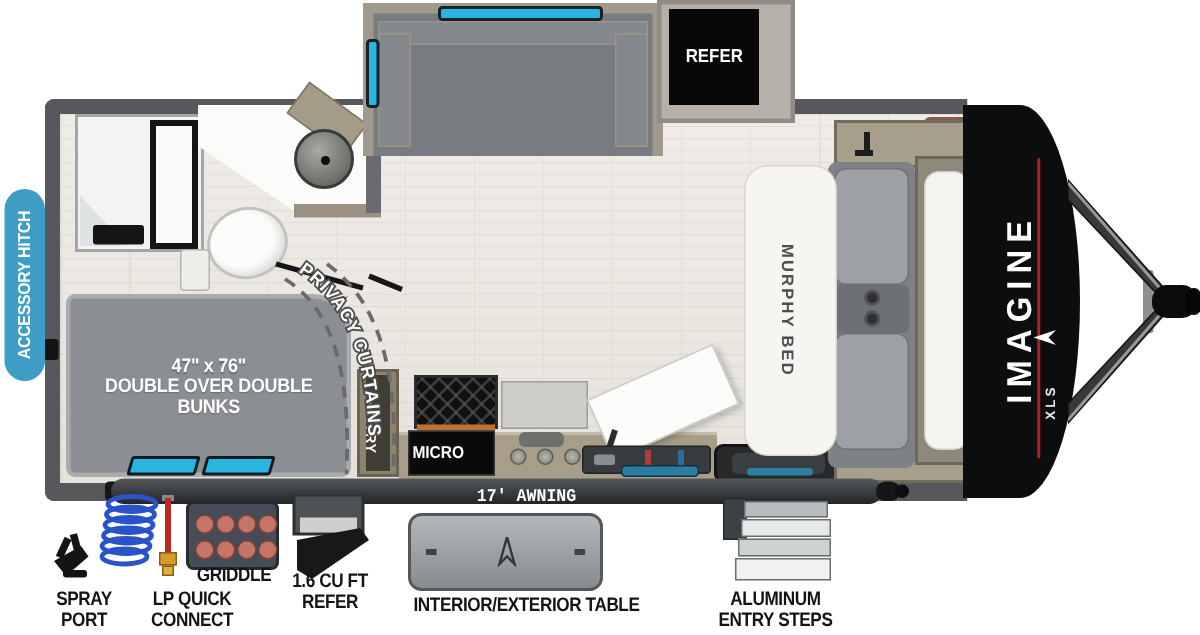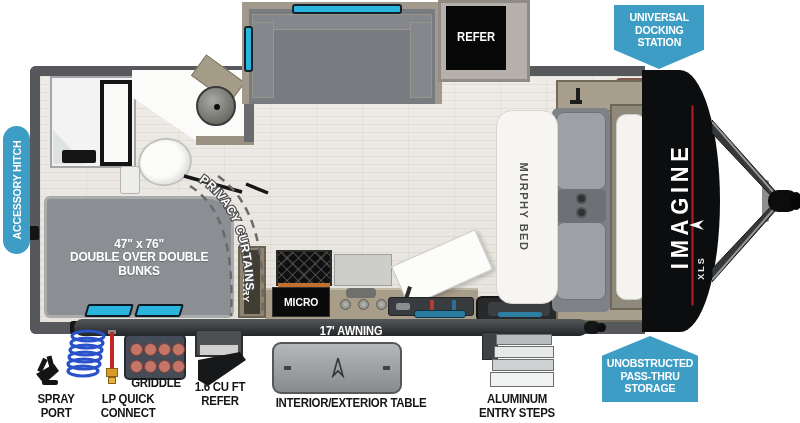--- a/index.html
+++ b/index.html
@@ -55,21 +55,21 @@
   <div class="abs" style="left:238px;top:246px;width:28px;height:72px;background:#8d8371;border:2px solid #6b6250;"></div>
   <div class="abs" style="left:244px;top:250px;width:16px;height:64px;background:#403d33;"></div>
   <div class="abs" style="left:222px;top:277px;width:60px;height:10px;transform:rotate(90deg);text-align:center;">
     <span class="wlabel" style="font-size:9.5px;letter-spacing:.5px;">PANTRY</span>
   </div>
   <div class="abs" style="left:276px;top:250px;width:56px;height:36px;background:
        repeating-linear-gradient(45deg,rgba(90,90,90,.55) 0 1.5px,rgba(0,0,0,0) 1.5px 8px),
        repeating-linear-gradient(-45deg,rgba(90,90,90,.55) 0 1.5px,rgba(0,0,0,0) 1.5px 8px),#101010;
        border:2px solid #2c2c2c;"></div>
   <div class="abs" style="left:278px;top:283px;width:52px;height:4px;background:#c2702f;"></div>
-  <div class="abs" style="left:272px;top:287px;width:58px;height:30px;background:#0a0a0a;border:1px solid #333;display:flex;align-items:center;justify-content:center;">
+  <div class="abs" style="left:272px;top:287px;width:58px;height:30px;background:#0a0a0a;border:1px solid #333;display:flex;align-items:center;justify-content:flex-start;">
     <span class="wlabel" style="font-size:11.5px;transform:scaleX(.9);">MICRO</span>
   </div>
   <div class="abs" style="left:334px;top:254px;width:58px;height:32px;background:#cdcdca;border:1px solid #9d9d9a;"></div>
   <div class="abs" style="left:346px;top:288px;width:30px;height:10px;background:#6f6f6d;border-radius:4px;"></div>
   <div class="abs" style="left:340px;top:299px;width:11px;height:11px;border-radius:50%;background:radial-gradient(#b7b7b3,#7e7e7a);border:1px solid #5c5c58;"></div>
   <div class="abs" style="left:358px;top:299px;width:11px;height:11px;border-radius:50%;background:radial-gradient(#b7b7b3,#7e7e7a);border:1px solid #5c5c58;"></div>
   <div class="abs" style="left:376px;top:299px;width:11px;height:11px;border-radius:50%;background:radial-gradient(#b7b7b3,#7e7e7a);border:1px solid #5c5c58;"></div>
   <div class="abs" style="left:396px;top:246px;width:92px;height:44px;background:#fcfcfa;border:1px solid #c6c6c2;transform:rotate(-24deg);box-shadow:2px 3px 4px rgba(0,0,0,.2);"></div>
   <div class="abs" style="left:404px;top:286px;width:4px;height:26px;background:#2c2c2c;transform:rotate(18deg);"></div>
   <div class="abs" style="left:388px;top:297px;width:86px;height:19px;background:#383c3f;border:1px solid #202224;border-radius:3px;"></div>
@@ -140,34 +140,24 @@
     <polygon points="9,1 14,16 9,11 4,16" fill="#ffffff"></polygon>
   </svg>
   <div class="abs" style="left:676px;top:262px;width:40px;height:12px;transform:rotate(-90deg);text-align:center;">
     <span style="color:#e8e8e8;font-weight:700;font-size:9px;letter-spacing:2px;">XLS</span>
   </div>
 
   <div class="abs" style="left:70px;top:321px;width:12px;height:13px;background:#141617;border-radius:3px;"></div>
   <div class="abs" style="left:74px;top:319px;width:514px;height:17px;background:linear-gradient(#55585b,#232527);border-radius:9px;"></div>
   <div class="abs" style="left:584px;top:321px;width:16px;height:13px;background:#141617;border-radius:6px;"></div>
   <div class="abs" style="left:597px;top:323px;width:9px;height:9px;background:#0d0e0f;border-radius:50%;"></div>
-  <div class="abs" style="left:296px;top:321px;width:110px;height:14px;text-align:center;">
+  <div class="abs" style="left:296px;top:321px;width:110px;height:14px;text-align:center;font-family:Liberation Mono, monospace;">
     <span class="wlabel" style="font-size:12px;transform:scaleX(.92);display:inline-block;">17' AWNING</span>
   </div>
 
-  <div class="abs badge" style="left:614px;top:5px;width:90px;height:64px;clip-path:polygon(0 0,100% 0,100% 70%,50% 100%,0 70%);padding-bottom:14px;">
-    <span style="transform:scaleX(.92);display:inline-block;">UNIVERSAL
-DOCKING
-STATION</span>
-  </div>
-  <div class="abs badge" style="left:602px;top:336px;width:96px;height:66px;clip-path:polygon(0 30%,50% 0,100% 30%,100% 100%,0 100%);padding-top:14px;">
-    <span style="transform:scaleX(.92);display:inline-block;">UNOBSTRUCTED
-PASS-THRU
-STORAGE</span>
-  </div>
   <div class="abs badge" style="left:3px;top:126px;width:27px;height:128px;border-radius:14px;">
     <span style="position:absolute;left:50%;top:50%;transform:translate(-50%,-50%) rotate(-90deg) scaleX(.92);white-space:nowrap;">ACCESSORY HITCH</span>
   </div>
 
   <svg class="abs" style="left:30px;top:328px;width:80px;height:66px;" viewBox="0 0 80 66">
     <g stroke="#2a52c9" stroke-width="3.2" fill="none">
       <ellipse cx="58" cy="8" rx="16" ry="5"></ellipse>
       <ellipse cx="57" cy="15" rx="16" ry="5"></ellipse>
       <ellipse cx="56" cy="22" rx="16" ry="5"></ellipse>
       <ellipse cx="55" cy="29" rx="16" ry="5"></ellipse>

